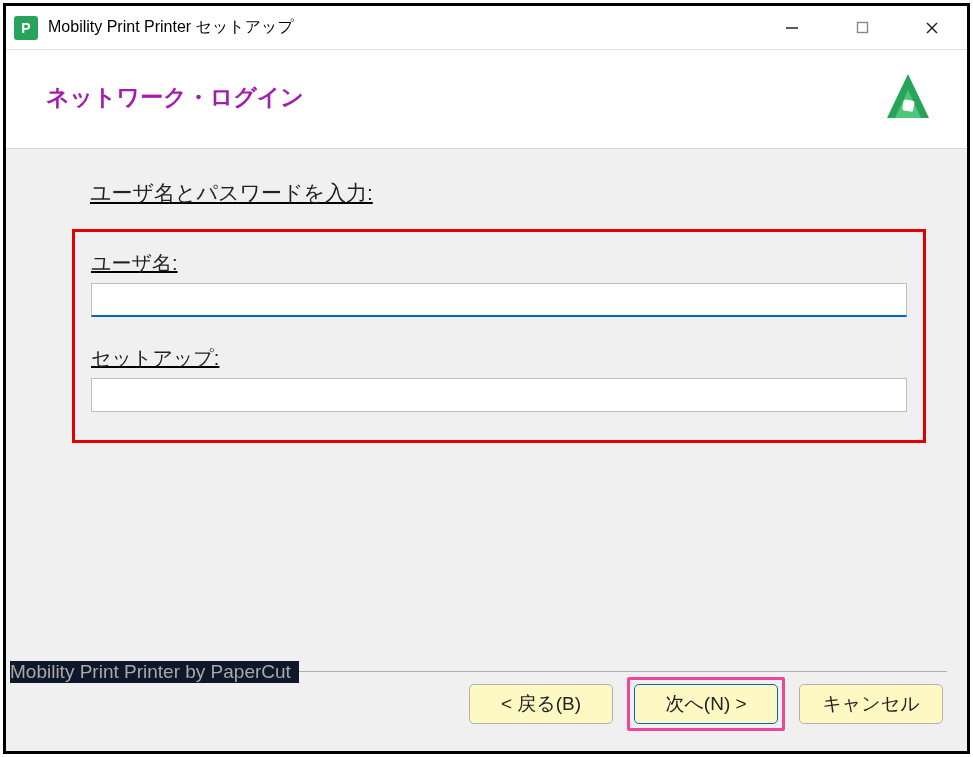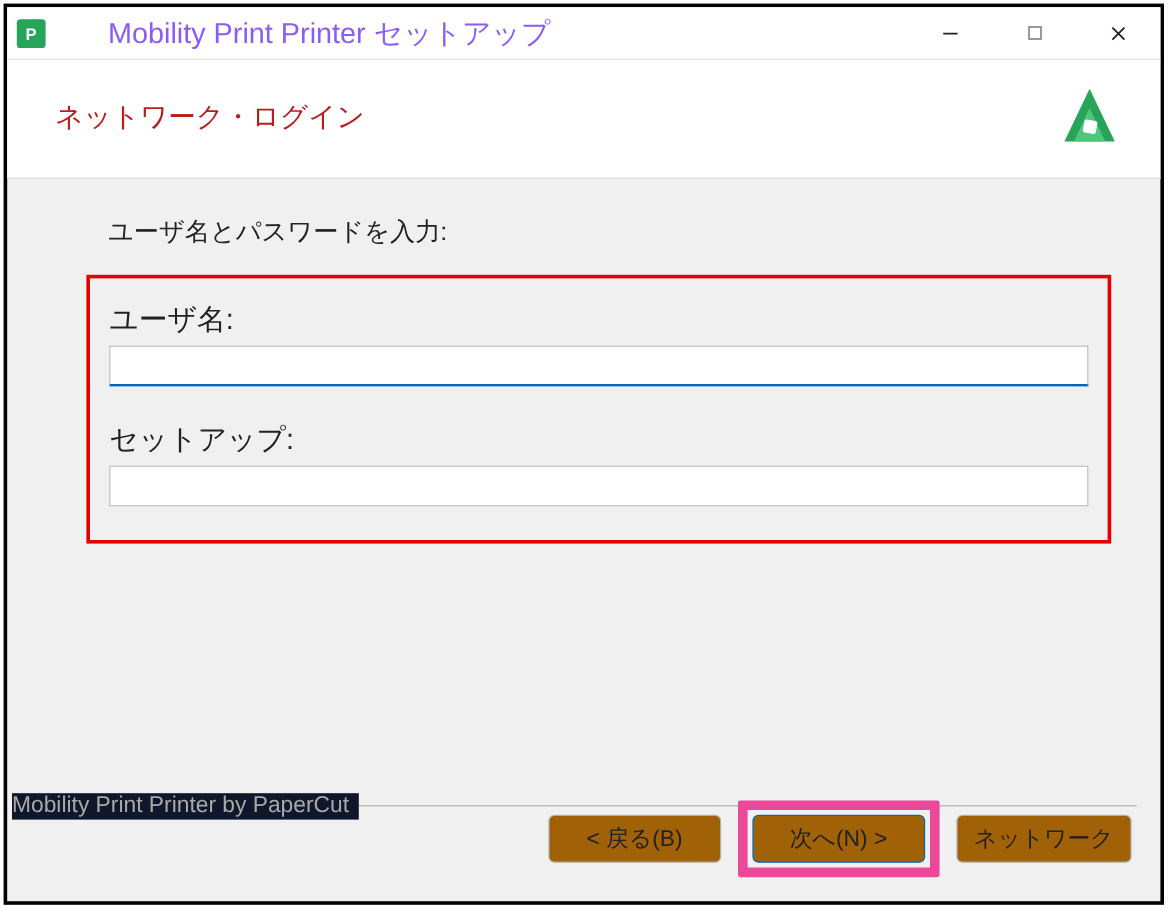--- a/index.html
+++ b/index.html
@@ -36,24 +36,23 @@
     align-items: center;
     justify-content: center;
     margin-right: 10px;
   }
   .titlebar-icon-inner {
     color: #fff;
     font-weight: bold;
     font-size: 14px;
   }
   .titlebar-text {
-    font-size: 24px;
-    color: #8b5cf6;
+    font-size: 16px;
+    color: #000000;
     flex: 1;
-    margin-left: 42px;
   }
   .window-controls {
     display: flex;
     height: 100%;
   }
   .win-btn {
     width: 70px;
     height: 100%;
     display: flex;
     align-items: center;
@@ -69,54 +68,55 @@
   .header-panel {
     background: #ffffff;
     padding: 18px 28px 18px 40px;
     display: flex;
     align-items: center;
     border-bottom: 1px solid #d8d8d8;
   }
   .header-texts { flex: 1; }
   .header-title {
     font-size: 23px;
-    font-weight: normal;
-    color: #b91c1c;
+    font-weight: bold;
+    color: #a21caf;
     margin-bottom: 4px;
   }
   .header-sub {
     font-size: 20px;
     color: #222;
     margin-left: 28px;
   }
   .header-logo {
     width: 62px;
     height: 62px;
   }
 
   .content {
     flex: 1;
     padding: 30px 50px 0 80px;
     position: relative;
+    text-decoration: underline;
   }
   .instr {
     font-size: 21px;
     color: #222;
     margin-bottom: 22px;
     margin-left: 4px;
   }
 
   .form-highlight {
     border: 3px solid #e40000;
     padding: 18px 16px 28px 16px;
     width: 854px;
     margin-left: -14px;
   }
   .field-label {
-    font-size: 24px;
+    font-size: 20px;
     color: #222;
     margin-bottom: 6px;
   }
   .text-input {
     width: 100%;
     height: 34px;
     background: #ffffff;
     border: 1px solid #bfbfbf;
     padding: 4px 8px;
     font-size: 18px;
@@ -162,30 +162,30 @@
     position: absolute;
     right: 24px;
     bottom: 20px;
     display: flex;
     gap: 14px;
     align-items: center;
   }
   .btn {
     min-width: 144px;
     height: 40px;
-    background: #a16207;
+    background: #fef9c3;
     border: 1px solid #b0b0b0;
     border-radius: 5px;
     font-size: 19px;
     color: #222;
     cursor: pointer;
     padding: 0 14px;
   }
   .btn-highlight-wrap {
-    border: 8px solid #ec4899;
+    border: 3px solid #ec4899;
     padding: 4px;
     border-radius: 2px;
   }
   .btn-primary {
     border: 1.5px solid #0067c0;
   }
 </style>
 </head>
 <body>
 
@@ -245,17 +245,17 @@
   <div class="footer-row">
     <div class="divider-wrap">
       <div class="divider-line"></div>
       <span class="divider-label">Mobility Print Printer by PaperCut</span>
     </div>
     <div class="buttons">
       <button class="btn">&lt; 戻る(B)</button>
       <span class="btn-highlight-wrap">
         <button class="btn btn-primary">次へ(N) &gt;</button>
       </span>
-      <button class="btn">ネットワーク</button>
+      <button class="btn">キャンセル</button>
     </div>
   </div>
 
 </div>
 
 </body></html>

